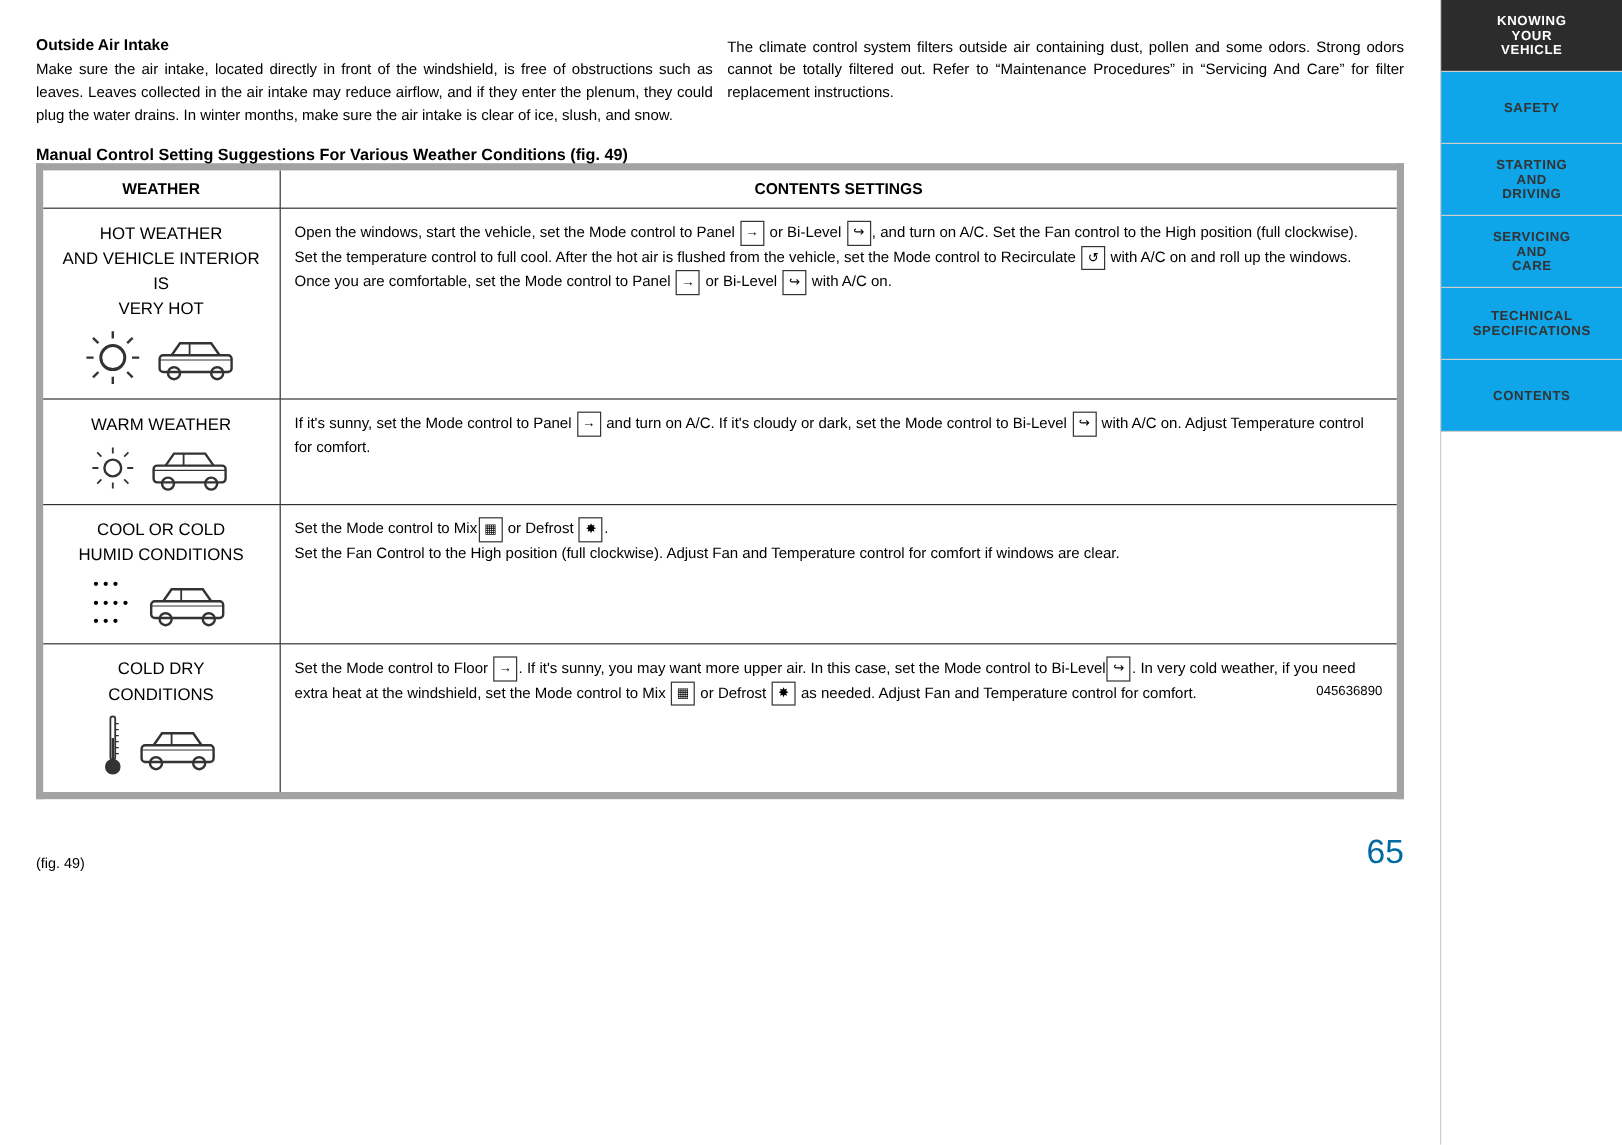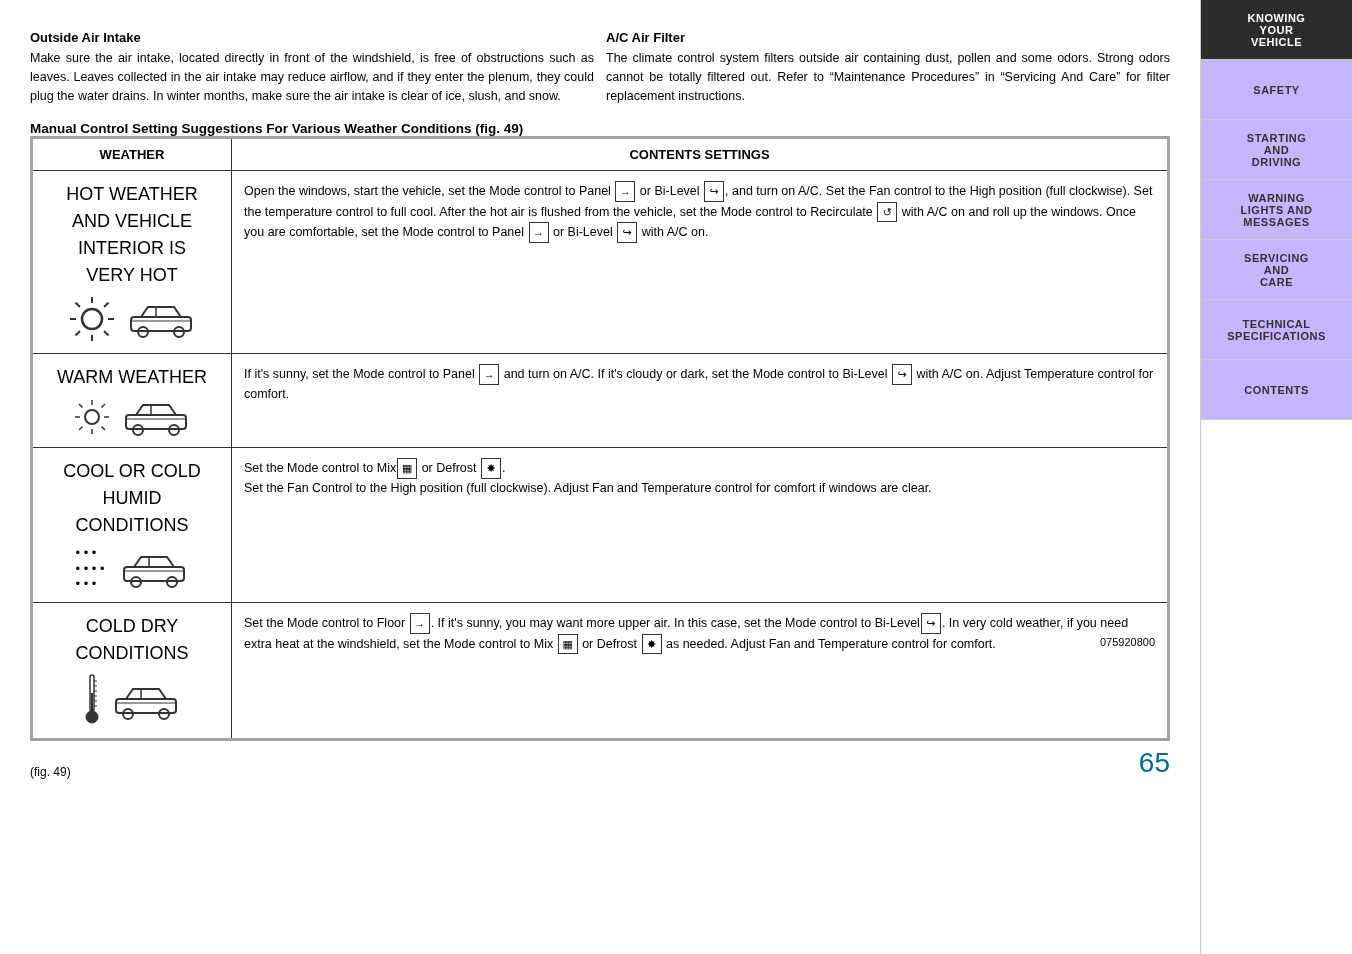--- a/index.html
+++ b/index.html
@@ -35,21 +35,21 @@
       align-items: center;
       justify-content: center;
       text-align: center;
       letter-spacing: 0.5px;
     }
     .sidebar-item.active {
       background: #2c2c2c;
       color: #fff;
     }
     .sidebar-item:not(.active) {
-      background: #c4b5fd;
+      background: #0ea5e9;
     }
     .two-col-header {
       display: flex;
       gap: 12px;
       margin-bottom: 16px;
     }
     .col-half {
       flex: 1;
     }
     .col-half h3 {
@@ -62,22 +62,22 @@
       line-height: 1.5;
       text-align: justify;
     }
     .section-title {
       font-size: 13.5px;
       font-weight: bold;
     }
     .weather-table {
       width: 100%;
       border-collapse: collapse;
-      border: 3px solid #a3a3a3;
-      margin-bottom: 6px;
+      border: 6px solid #a3a3a3;
+      margin-bottom: 28px;
     }
     .weather-table th {
       border: 1px solid #333;
       padding: 8px 12px;
       font-size: 13px;
       font-weight: bold;
       text-align: center;
       background: #fff;
     }
     .weather-table td {
@@ -86,21 +86,21 @@
       vertical-align: top;
       font-size: 12.5px;
       line-height: 1.5;
     }
     .weather-cell {
       text-align: center;
       vertical-align: middle !important;
       width: 200px;
     }
     .weather-label {
-      font-size: 18px;
+      font-size: 14px;
       font-weight: normal;
       text-align: center;
       margin-bottom: 6px;
     }
     .weather-icons {
       display: flex;
       justify-content: center;
       align-items: center;
       gap: 10px;
       margin-top: 6px;
@@ -144,21 +144,20 @@
 <body>
 
 <div class="main-content">
 
   <div class="two-col-header">
     <div class="col-half">
       <h3>Outside Air Intake</h3>
       <p>Make sure the air intake, located directly in front of the windshield, is free of obstructions such as leaves. Leaves collected in the air intake may reduce airflow, and if they enter the plenum, they could plug the water drains. In winter months, make sure the air intake is clear of ice, slush, and snow.</p>
     </div>
     <div class="col-half">
-      <h3>A/C Air Filter</h3>
       <p>The climate control system filters outside air containing dust, pollen and some odors. Strong odors cannot be totally filtered out. Refer to “Maintenance Procedures” in “Servicing And Care” for filter replacement instructions.</p>
     </div>
   </div>
 
   <div class="section-title">Manual Control Setting Suggestions For Various Weather Conditions (fig.&nbsp;49)</div>
 
   <table class="weather-table">
     <thead>
       <tr>
         <th>WEATHER</th>
@@ -274,21 +273,21 @@
               <path d="M15 18 L22 8 L48 8 L55 18" fill="none" stroke="#333" stroke-width="2"></path>
               <circle cx="17" cy="33" r="5" fill="none" stroke="#333" stroke-width="2"></circle>
               <circle cx="53" cy="33" r="5" fill="none" stroke="#333" stroke-width="2"></circle>
               <line x1="5" y1="22" x2="65" y2="22" stroke="#333" stroke-width="1"></line>
               <line x1="30" y1="8" x2="30" y2="18" stroke="#333" stroke-width="1.5"></line>
             </svg>
           </div>
         </td>
         <td class="control-text">
           Set the Mode control to Floor <span class="inline-box">→</span>. If it's sunny, you may want more upper air. In this case, set the Mode control to Bi-Level<span class="inline-box">↪</span>. In very cold weather, if you need extra heat at the windshield, set the Mode control to Mix <span class="inline-box">▦</span> or Defrost <span class="inline-box">✸</span> as needed. Adjust Fan and Temperature control for comfort.
-          <span class="ref-num">075920800</span>
+          <span class="ref-num">045636890</span>
         </td>
       </tr>
     </tbody>
   </table>
 
   <div class="bottom-row">
     <span class="fig-label">(fig. 49)</span>
     <span class="page-number">65</span>
   </div>
 </div>
@@ -297,23 +296,20 @@
   <div class="sidebar-item active">
     <span>KNOWING<br>YOUR<br>VEHICLE</span>
   </div>
   <div class="sidebar-item">
     <span>SAFETY</span>
   </div>
   <div class="sidebar-item">
     <span>STARTING<br>AND<br>DRIVING</span>
   </div>
   <div class="sidebar-item">
-    <span>WARNING<br>LIGHTS AND<br>MESSAGES</span>
-  </div>
-  <div class="sidebar-item">
     <span>SERVICING<br>AND<br>CARE</span>
   </div>
   <div class="sidebar-item">
     <span>TECHNICAL<br>SPECIFICATIONS</span>
   </div>
   <div class="sidebar-item">
     <span>CONTENTS</span>
   </div>
 </div>
 

